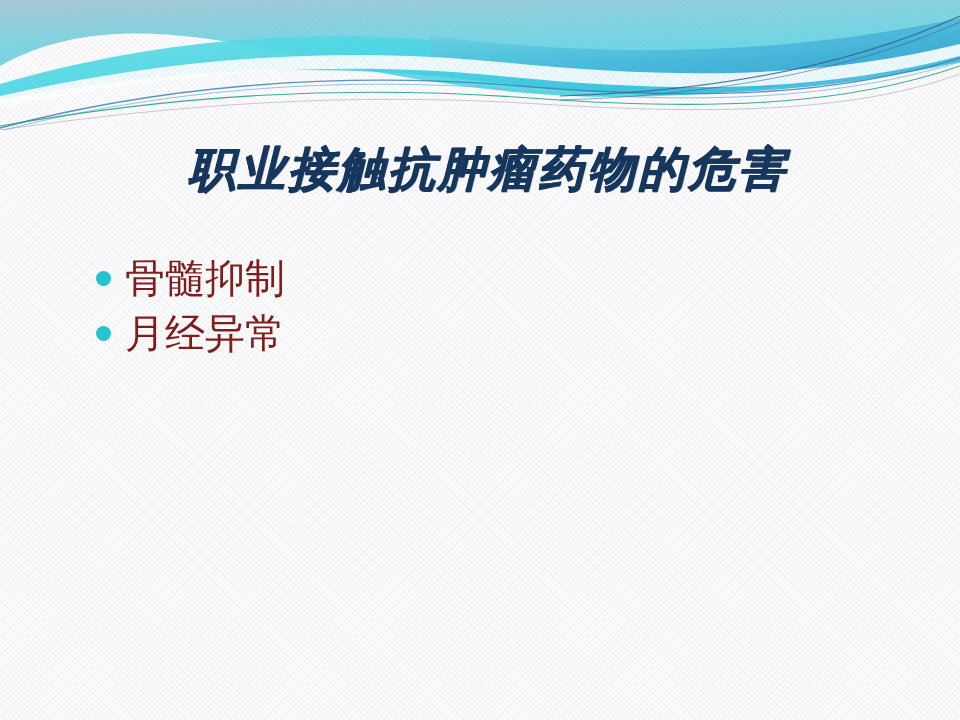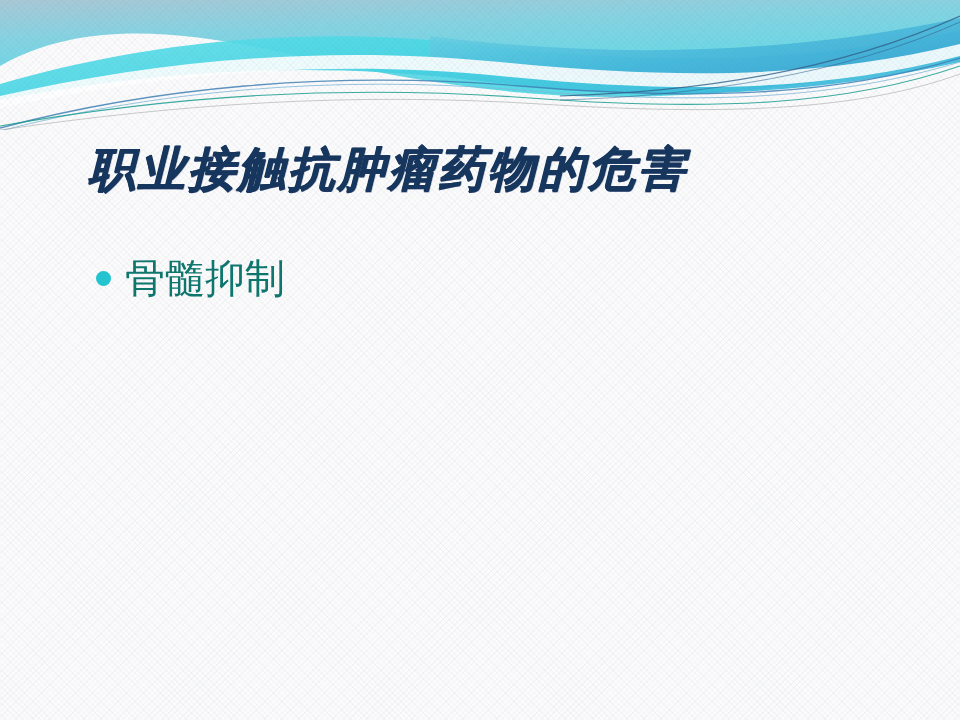--- a/index.html
+++ b/index.html
@@ -66,20 +66,21 @@
     font-size: 47px;
     line-height: 62px;
     letter-spacing: 3px;
     color: #17365d;
     white-space: nowrap;
     text-shadow:
       0.6px 0 0 #17365d,
      -0.6px 0 0 #17365d,
       0 0.5px 0 #1f3864,
       1px 1px 0 rgba(23,54,93,0.35);
+    text-align: center;
   }
 
   
   .bullet-list {
     position: absolute;
     left: 96px;
     top: 250px;
     width: 840px;
     z-index: 4;
     list-style: none;
@@ -100,21 +101,21 @@
     border-radius: 50%;
     background: #23c3d0;
     margin-right: 14px;
     margin-top: 2px;
   }
   .bullet-text {
     flex: 1 1 auto;
     font-family: "DejaVu Sans", "Liberation Sans", sans-serif;
     font-size: 40px;
     line-height: 52px;
-    color: #0f766e;
+    color: #7f1d1d;
     white-space: nowrap;
     letter-spacing: 0px;
   }
 </style>
 </head>
 <body>
 
 <div class="slide">
 
   <div class="wave-banner">
@@ -173,17 +174,21 @@
 
   <div class="title-block">
     <h1 class="slide-title">职业接触抗肿瘤药物的危害</h1>
   </div>
 
   <ul class="bullet-list">
     <li class="bullet-item">
       <span class="bullet-marker"></span>
       <span class="bullet-text">骨髓抑制</span>
     </li>
+    <li class="bullet-item">
+      <span class="bullet-marker"></span>
+      <span class="bullet-text">月经异常</span>
+    </li>
   </ul>
 
   <div class="slide-texture"></div>
 
 </div>
 
 </body></html>

